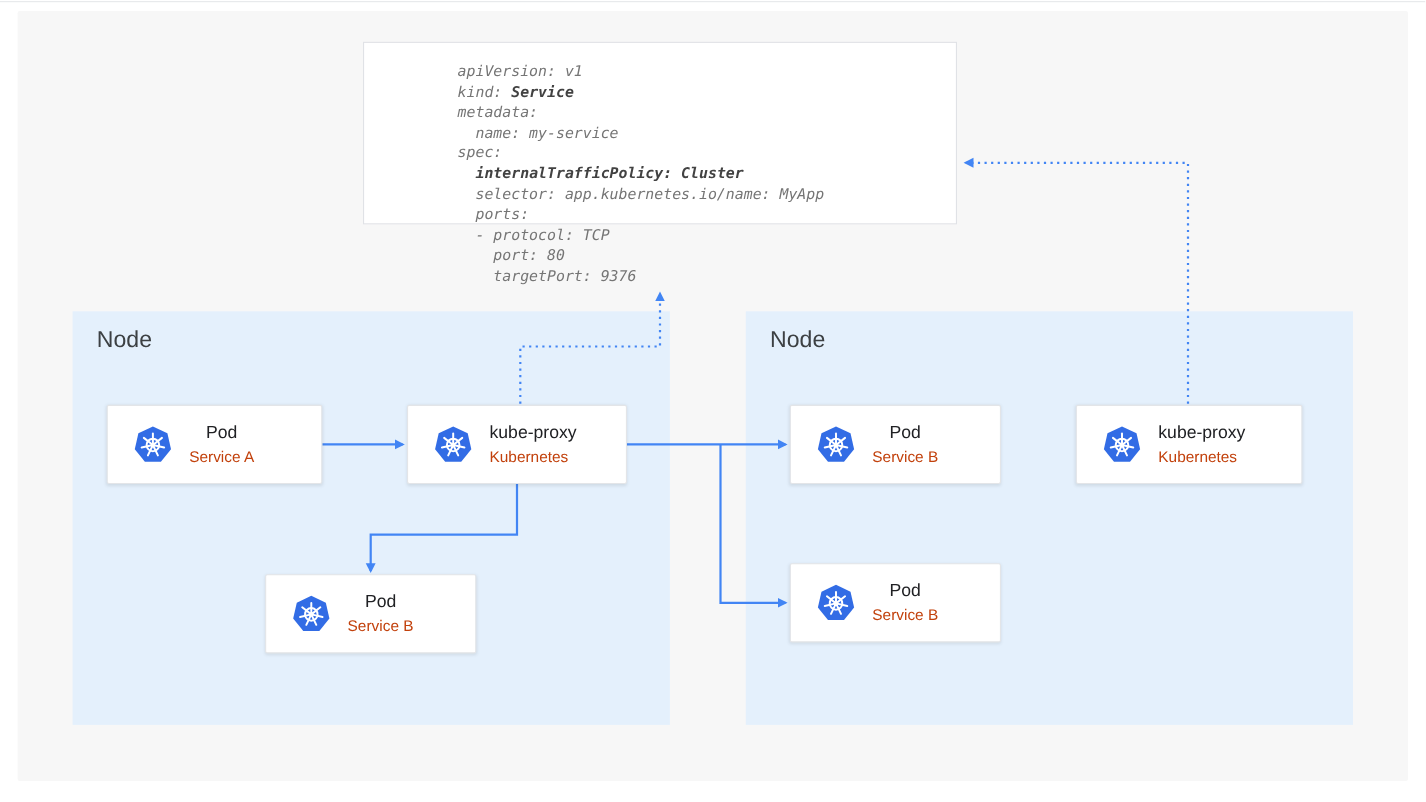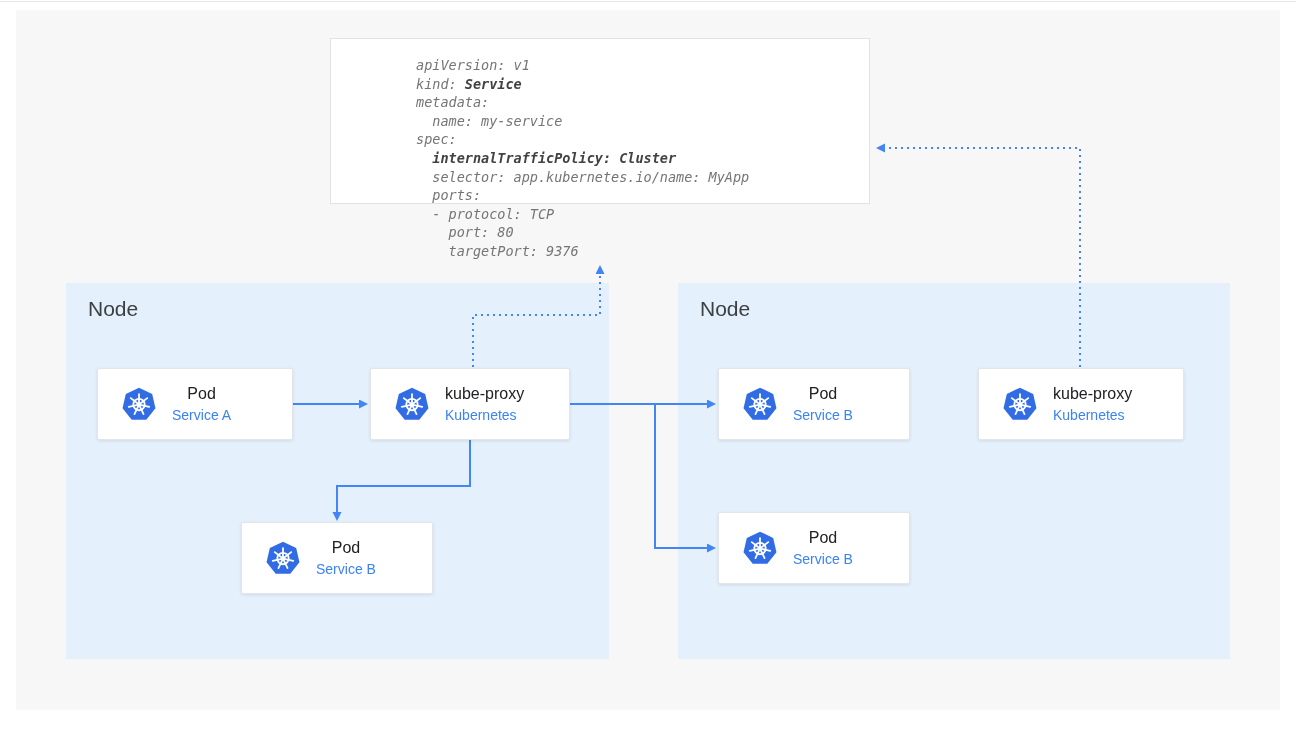--- a/index.html
+++ b/index.html
@@ -48,21 +48,21 @@
   .card-pod-a            { left:97px;  top:368px; width:196px; }
   .card-kube-proxy-left  { left:370px; top:368px; width:200px; }
   .card-pod-b-left       { left:241px; top:522px; width:192px; }
   .card-pod-b-right-top  { left:718px; top:368px; width:192px; }
   .card-pod-b-right-bot  { left:718px; top:512px; width:192px; }
   .card-kube-proxy-right { left:978px; top:368px; width:206px; }
   .card .icon { margin-left:22px; width:38px; height:38px; flex:0 0 38px; }
   .card .icon svg { width:38px; height:38px; display:block; }
   .card-text { margin-left:14px; }
   .card-title { font-size:16px; color:#202124; line-height:1.2;text-align:center; }
-  .card-subtitle { font-size:14px; color:#3b82f6; margin-top:4px; line-height:1.2; }
+  .card-subtitle { font-size:14px; color:#c2410c; margin-top:4px; line-height:1.2; }
   
   .arrows { position:absolute; left:0; top:0; width:1296px; height:729px; pointer-events:none; }
   .arrow-solid, .arrow-dotted {
     fill:none; stroke:var(--arrow-color, #4285f4); stroke-width:2;
   }
   .arrow-dotted { stroke-dasharray:2 4; }
   #arrowhead path { fill:var(--arrow-color, #4285f4); }
   #k8s polygon { fill:var(--kubernetes-blue, #326ce5); }
 </style>
 </head>

